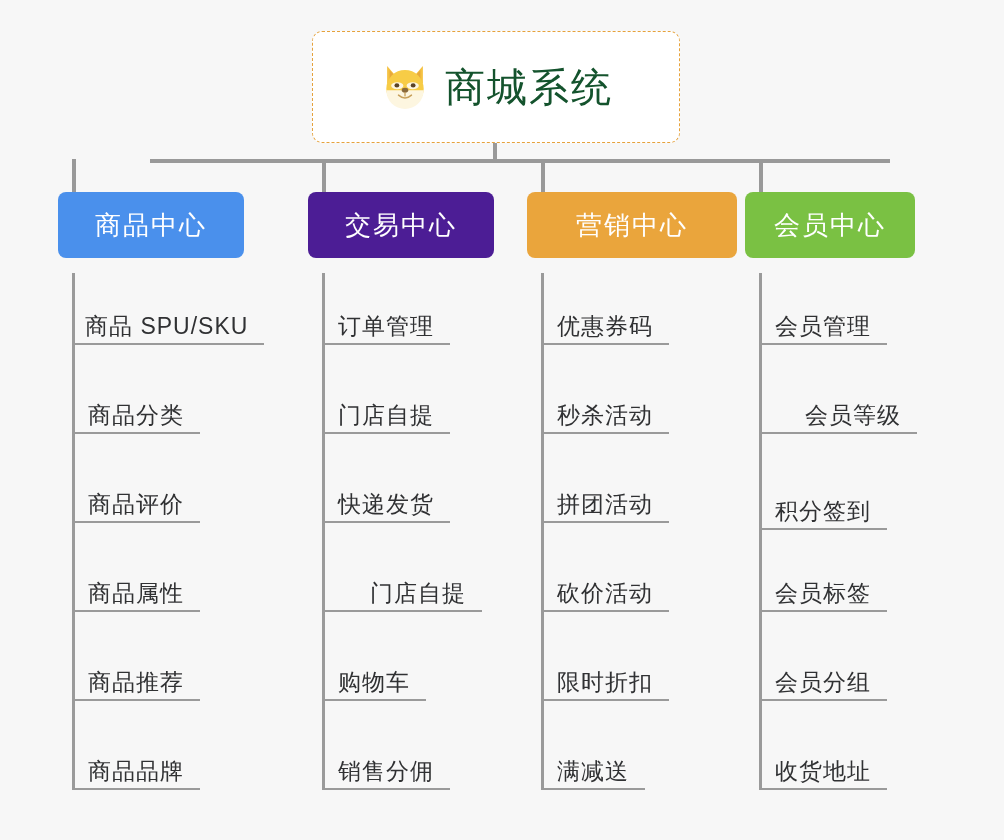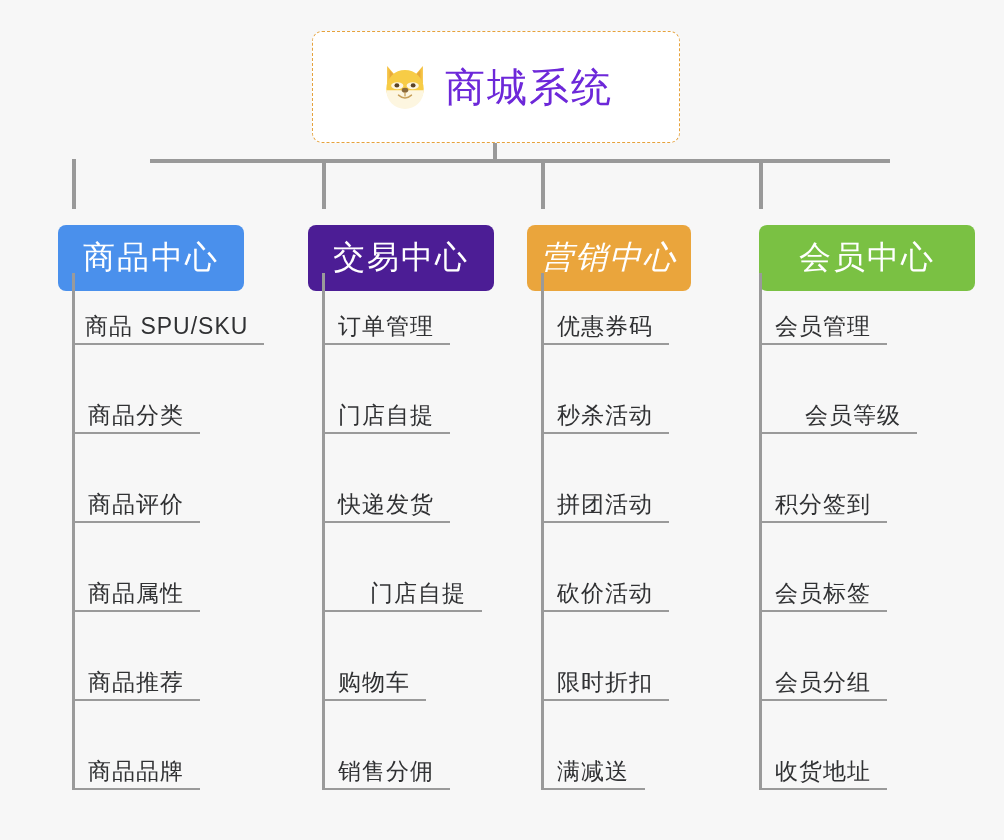--- a/index.html
+++ b/index.html
@@ -37,21 +37,21 @@
     gap: 14px;
   }
   .root-emoji {
     width: 52px;
     height: 52px;
     position: relative;
     flex: 0 0 auto;
   }
   .root-title {
     font-size: 40px;
-    color: #6d28d9;
+    color: #14532d;
     letter-spacing: 2px;
     line-height: 1;
     white-space: nowrap;
   }
 
   
   .conn {
     position: absolute;
     background: #999999;
   }
@@ -69,28 +69,28 @@
   }
   .conn-drop {
     top: 159px;
     width: 4px;
     height: 50px;
   }
 
   
   .cat-box {
     position: absolute;
-    top: 225px;
+    top: 192px;
     height: 66px;
     border-radius: 8px;
     display: flex;
     align-items: center;
     justify-content: center;
     color: #ffffff;
-    font-size: 32px;
+    font-size: 26px;
     letter-spacing: 2px;
     white-space: nowrap;
   }
 
   
   .branch {
     position: absolute;
     top: 273px;
   }
   .spine {
@@ -197,21 +197,21 @@
         <div class="leaf" style="top: 273px; padding-left: 48px;">
           <span class="leaf-label">门店自提</span>
         </div>
         <div class="leaf" style="top: 362px;">
           <span class="leaf-label">购物车</span>
         </div>
         <div class="leaf" style="top: 451px;">
           <span class="leaf-label">销售分佣</span>
         </div>
       </div>
-      <div class="cat-box" style="left: 527px; width: 164px; background: rgb(234, 165, 60); font-style: italic;">
+      <div class="cat-box" style="left: 527px; width: 210px; background: rgb(234, 165, 60);">
         <span>营销中心</span>
       </div>
       <div class="branch" style="left: 541px;">
         <div class="spine" style="height: 517px;"></div>
         <div class="leaf" style="top: 6px;">
           <span class="leaf-label">优惠券码</span>
         </div>
         <div class="leaf" style="top: 95px;">
           <span class="leaf-label">秒杀活动</span>
         </div>
@@ -221,32 +221,32 @@
         <div class="leaf" style="top: 273px;">
           <span class="leaf-label">砍价活动</span>
         </div>
         <div class="leaf" style="top: 362px;">
           <span class="leaf-label">限时折扣</span>
         </div>
         <div class="leaf" style="top: 451px;">
           <span class="leaf-label">满减送</span>
         </div>
       </div>
-      <div class="cat-box" style="left: 745px; width: 216px; background: rgb(122, 193, 67); margin-left: 14px;">
+      <div class="cat-box" style="left: 745px; width: 170px; background: rgb(122, 193, 67);">
         <span>会员中心</span>
       </div>
       <div class="branch" style="left: 759px;">
         <div class="spine" style="height: 517px;"></div>
         <div class="leaf" style="top: 6px;">
           <span class="leaf-label">会员管理</span>
         </div>
         <div class="leaf" style="top: 95px; padding-left: 46px;">
           <span class="leaf-label">会员等级</span>
         </div>
-        <div class="leaf" style="top: 184px;">
+        <div class="leaf" style="top: 191px;">
           <span class="leaf-label">积分签到</span>
         </div>
         <div class="leaf" style="top: 273px;">
           <span class="leaf-label">会员标签</span>
         </div>
         <div class="leaf" style="top: 362px;">
           <span class="leaf-label">会员分组</span>
         </div>
         <div class="leaf" style="top: 451px;">
           <span class="leaf-label">收货地址</span>

